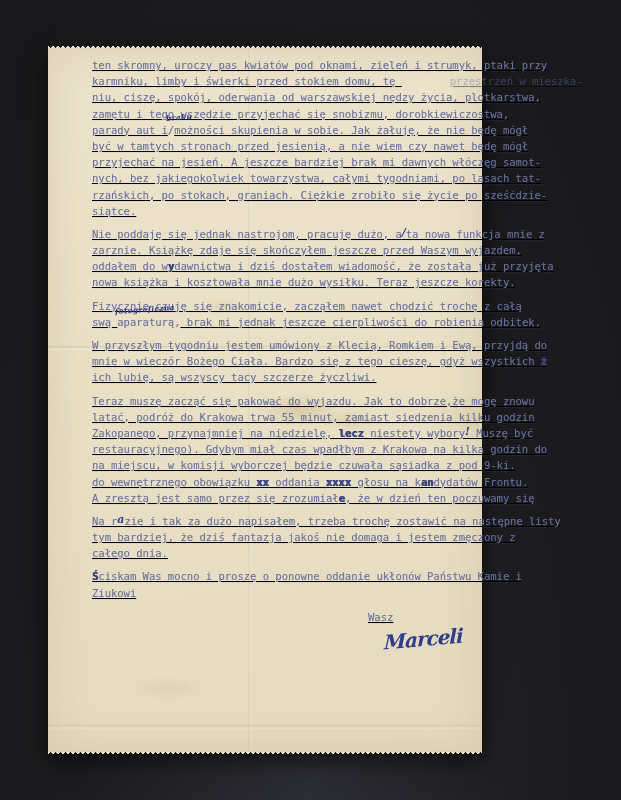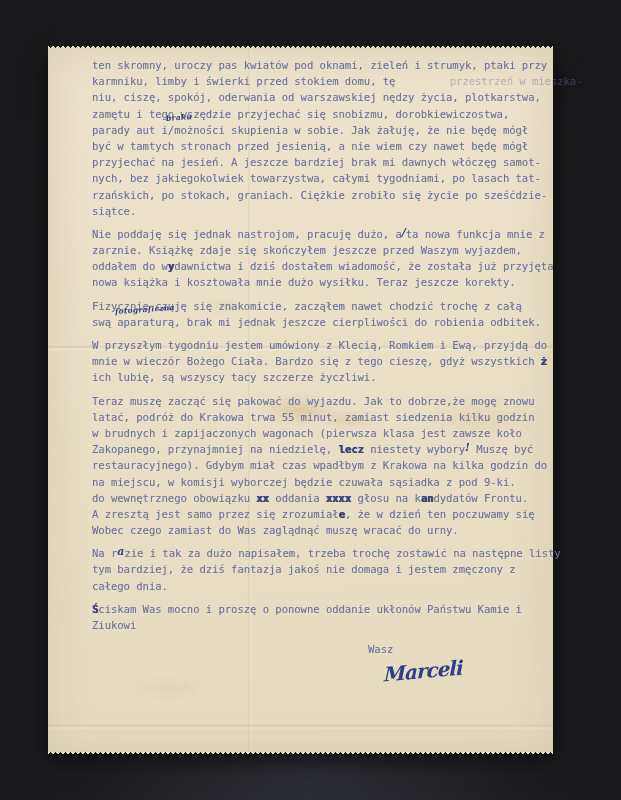--- a/index.html
+++ b/index.html
@@ -2,33 +2,34 @@
 <html><head>
 <meta charset="utf-8">
 <style>
   html,body{margin:0;padding:0;}
   body{
     width:621px;height:800px;position:relative;overflow:hidden;
     background:radial-gradient(ellipse at 50% 100%, #2c2c34 0%, #1c1c1f 55%, #18181a 100%);
     font-family:"DejaVu Sans Mono", monospace;
   }
   .paper{
-    position:absolute;left:48px;top:48px;width:505px;height:704px;
+    position:absolute;left:48px;top:48px;width:434px;height:704px;
     --paper:#e9e0c6;
     background-image:
       radial-gradient(ellipse 60px 24px at 250px 362px, rgba(186,154,84,0.28), transparent 70%),
       radial-gradient(ellipse 38px 16px at 300px 372px, rgba(186,154,84,0.22), transparent 70%),
       radial-gradient(ellipse 90px 38px at 430px 370px, rgba(196,166,96,0.16), transparent 70%),
       radial-gradient(ellipse 30px 13px at 175px 258px, rgba(186,154,84,0.14), transparent 70%),
       radial-gradient(ellipse 50px 18px at 120px 640px, rgba(150,130,80,0.10), transparent 70%),
       linear-gradient(to bottom, transparent 297px, rgba(120,95,50,0.13) 299px, rgba(255,255,244,0.30) 301px, transparent 303px),
       linear-gradient(to bottom, transparent 676px, rgba(120,95,50,0.10) 678px, rgba(255,255,244,0.22) 680px, transparent 682px),
       linear-gradient(to right, transparent 200px, rgba(120,95,50,0.09) 201px, rgba(255,255,244,0.18) 203px, transparent 204px),
       linear-gradient(176deg,#ece3cb 0%, #e9e0c6 40%, #e5dbbf 100%);
     box-shadow:0 8px 22px rgba(0,0,0,0.65), inset 0 0 46px rgba(120,95,50,0.14);
+    text-decoration:underline;
   }
   
   .paper::before{
     content:"";position:absolute;left:0;right:0;top:-4px;height:4px;
     background-image:linear-gradient(-45deg, var(--paper) 2px, transparent 0),
                      linear-gradient(45deg, var(--paper) 2px, transparent 0);
     background-size:5px 4px;background-repeat:repeat-x;
   }
   .paper::after{
     content:"";position:absolute;left:0;right:0;bottom:-4px;height:4px;
@@ -100,27 +101,25 @@
         <div class="line">swą <span class="has-above">aparaturą,<i class="hw-above">fotograficzną</i></span> brak mi jednak jeszcze cierpliwości do robienia odbitek.</div>
       </div>
       <div class="para">
         <div class="line">W przyszłym tygodniu jestem umówiony z Klecią, Romkiem i Ewą, przyjdą do</div>
         <div class="line">mnie w wieczór Bożego Ciała. Bardzo się z tego cieszę, gdyż wszystkich <span class="xout">ż</span></div>
         <div class="line">ich lubię, są wszyscy tacy szczerze życzliwi.</div>
       </div>
       <div class="para">
         <div class="line">Teraz muszę zacząć się pakować do wyjazdu. Jak to dobrze,że mogę znowu</div>
         <div class="line">latać, podróż do Krakowa trwa 55 minut, zamiast siedzenia kilku godzin</div>
-        <div class="line">w brudnych i zapijaczonych wagonach (pierwsza klasa jest zawsze koło</div>
         <div class="line">Zakopanego, przynajmniej na niedzielę, <span class="over">lecz</span> niestety wybory<span class="hw-insert">!</span> Muszę być</div>
         <div class="line">restauracyjnego). Gdybym miał czas wpadłbym z Krakowa na kilka godzin do</div>
         <div class="line">na miejscu, w komisji wyborczej będzie czuwała sąsiadka z pod 9-ki.</div>
         <div class="line">do wewnętrznego obowiązku <span class="xout">xx</span> oddania <span class="xout">xxxx</span> głosu na k<span class="over">an</span>dydatów Frontu.</div>
         <div class="line">A zresztą jest samo przez się zrozumiał<span class="over">e</span>, że w dzień ten poczuwamy się</div>
-        <div class="line">Wobec czego zamiast do Was zaglądnąć muszę wracać do urny.</div>
       </div>
       <div class="para">
         <div class="line">Na r<span class="hw-insert">a</span>zie i tak za dużo napisałem, trzeba trochę zostawić na następne listy</div>
         <div class="line">tym bardziej, że dziś fantazja jakoś nie domaga i jestem zmęczony z</div>
         <div class="line">całego dnia.</div>
       </div>
       <div class="para">
         <div class="line"><span class="over">Ś</span>ciskam Was mocno i proszę o ponowne oddanie ukłonów Państwu Kamie i</div>
         <div class="line">Ziukowi</div>
       </div>

